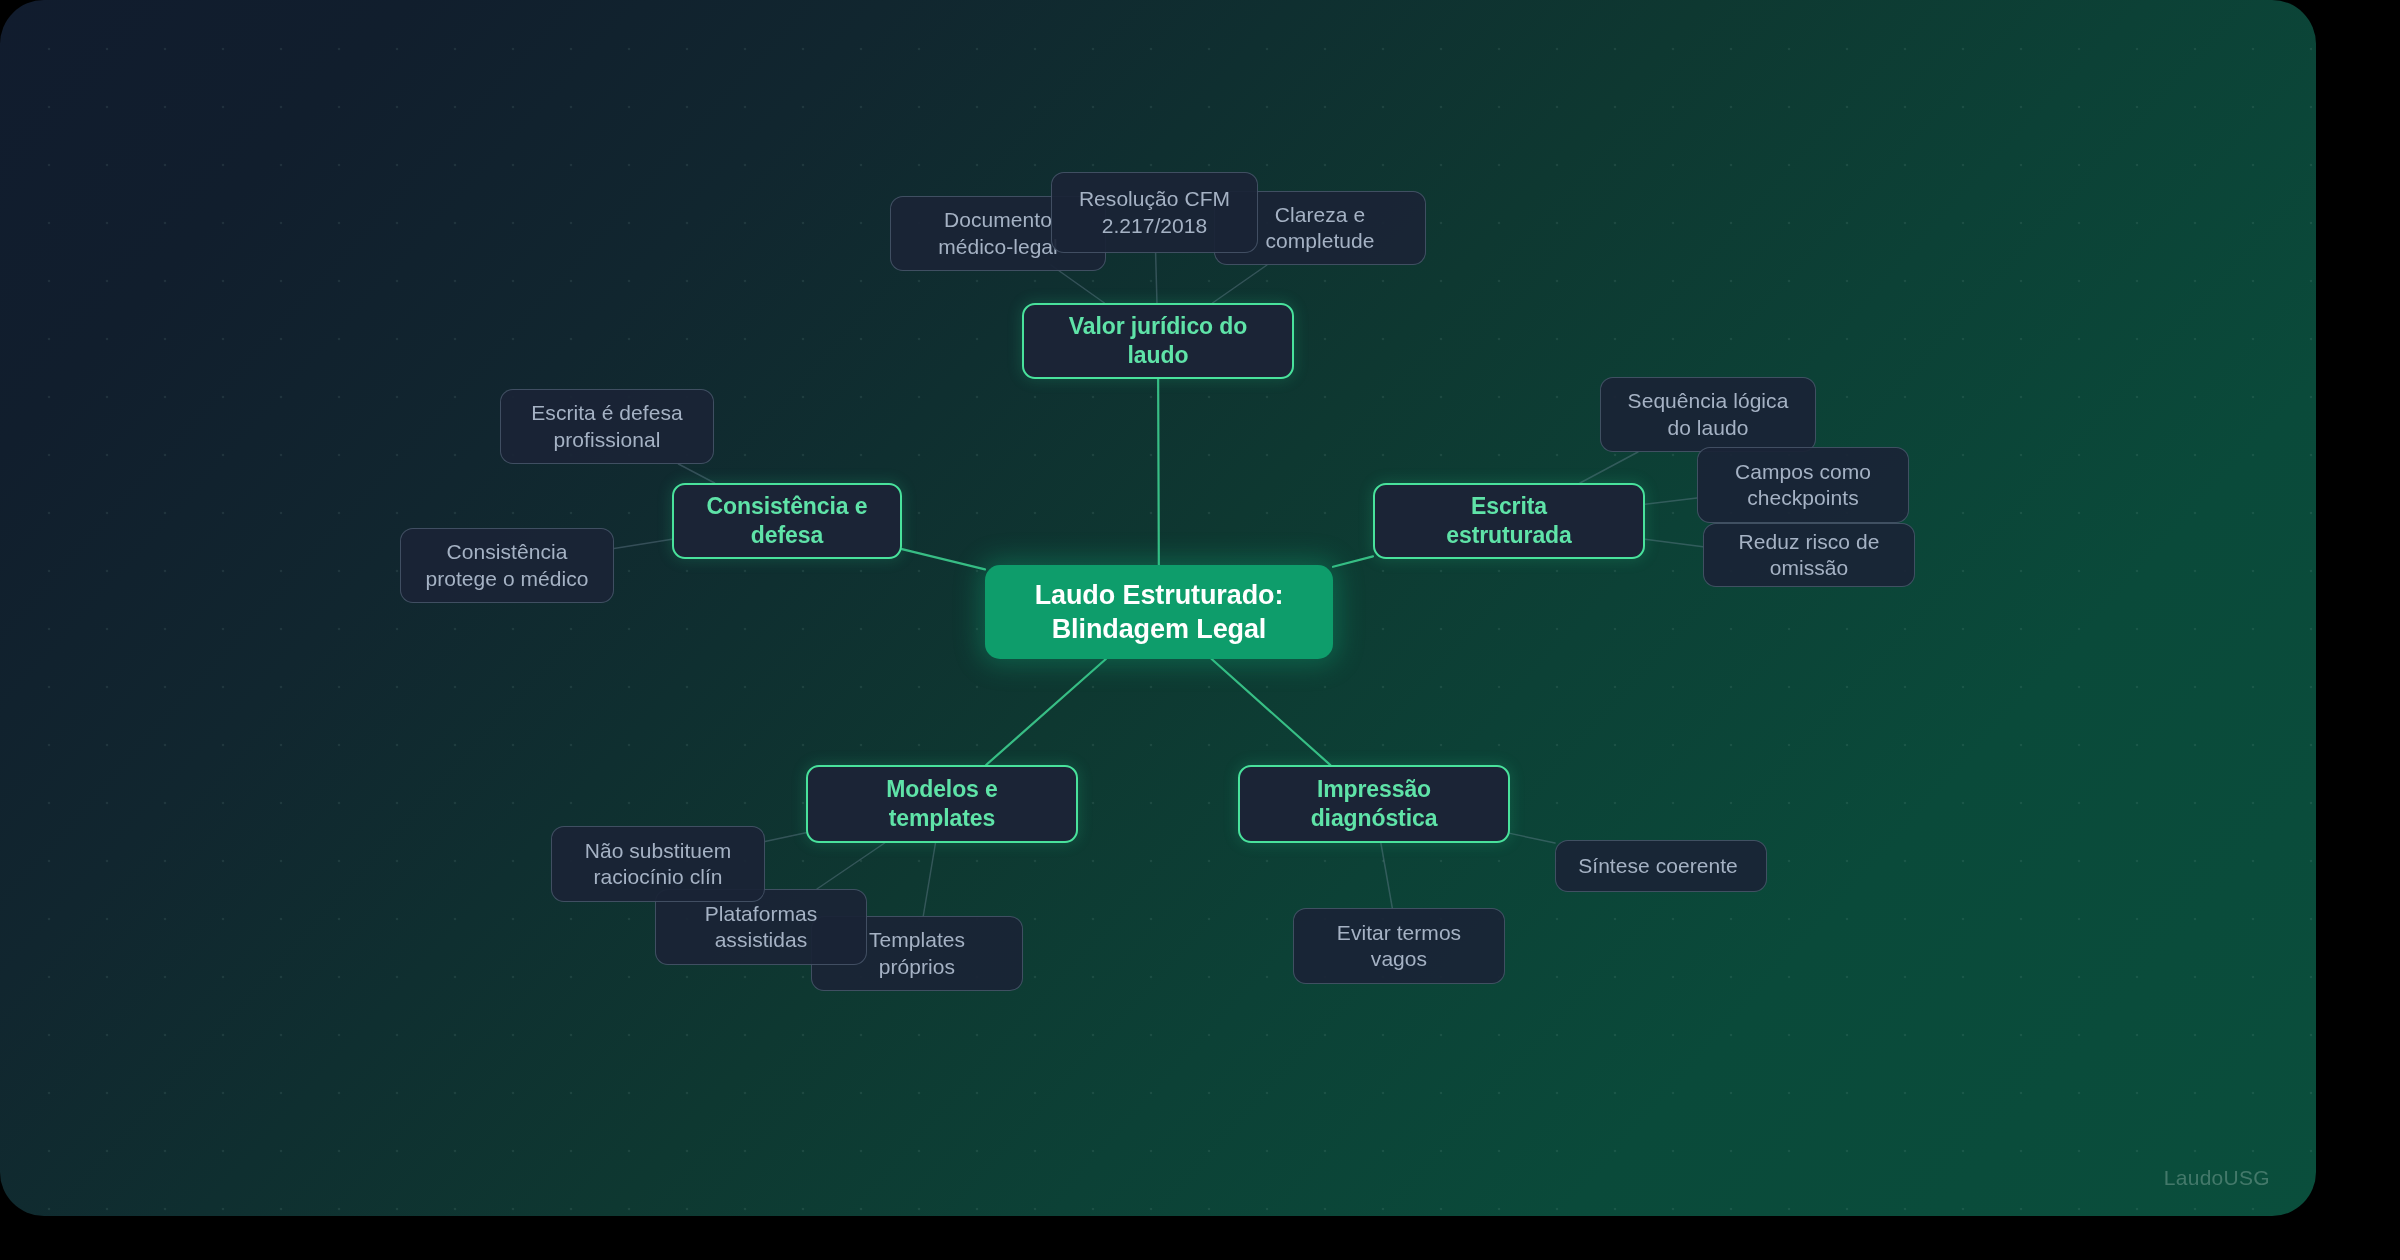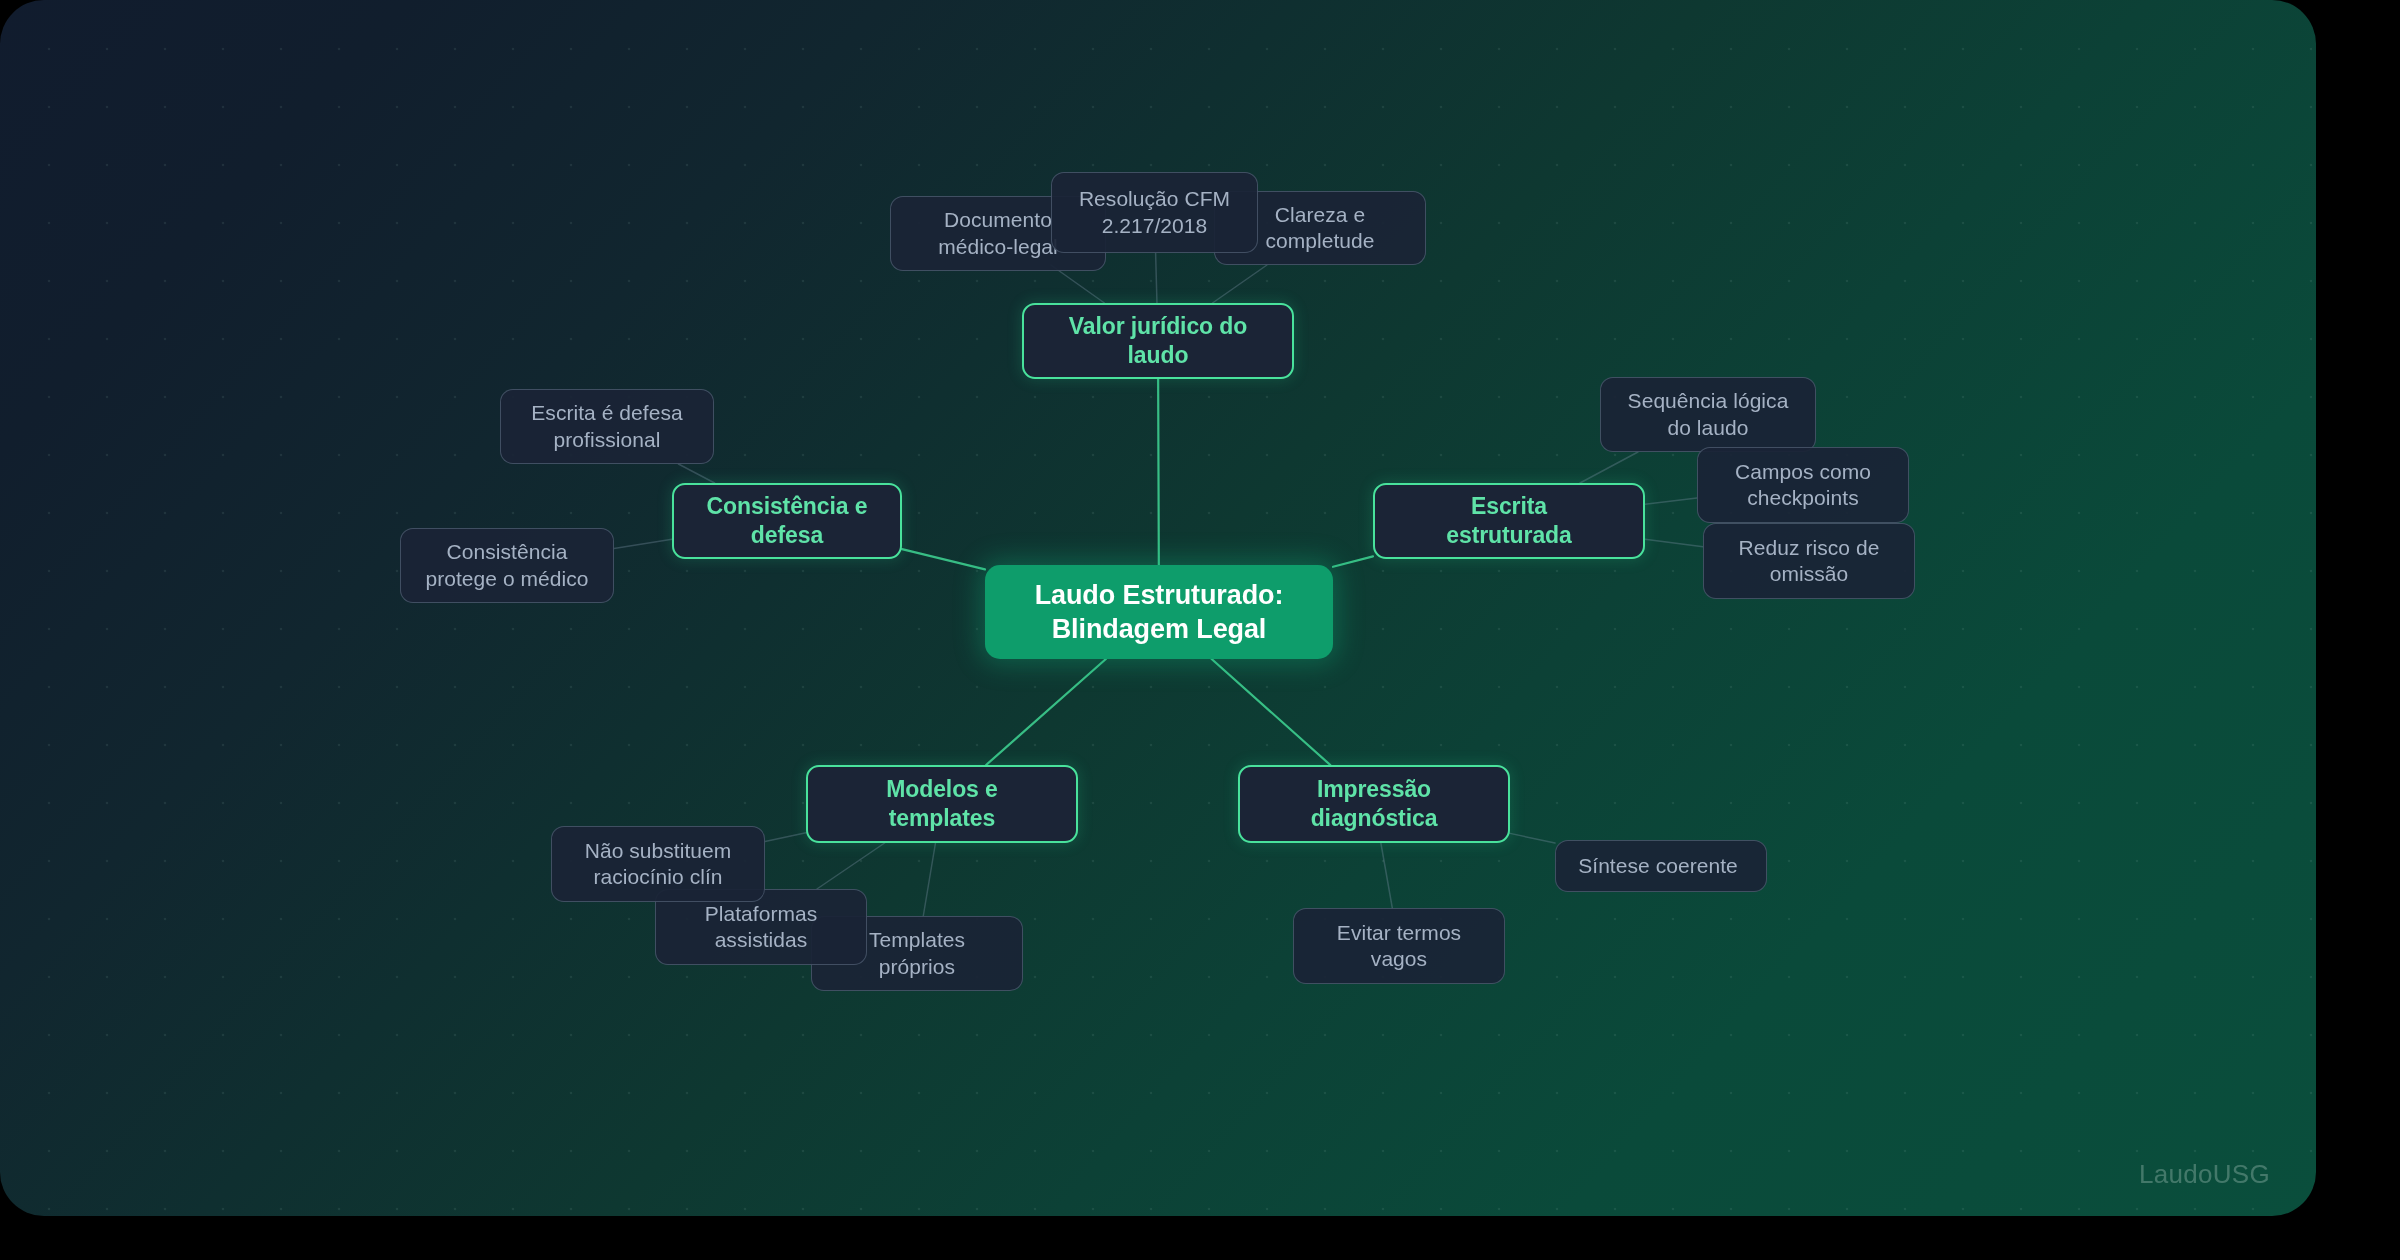--- a/index.html
+++ b/index.html
@@ -91,21 +91,21 @@
     font-size: 21px;
     font-weight: normal;
     letter-spacing: 0.05px;
     padding: 0 12px;
   }
 
   #watermark {
     position: absolute;
     right: 46px;
     bottom: 26px;
-    font-size: 26px;
+    font-size: 21px;
     color: rgba(180, 205, 196, 0.34);
     letter-spacing: 0.3px;
     margin-top: 24px;
   }
 </style>
 </head>
 <body>
 
 <div id="canvas">
   <div id="dotgrid"></div>
@@ -137,21 +137,21 @@
       <div class="node leaf" style="left: 1214px; top: 191px; width: 212px; height: 74px; z-index: 2;"><span>Clareza e
 completude</span></div>
       <div class="node leaf" style="left: 500px; top: 389px; width: 214px; height: 75px; z-index: 1;"><span>Escrita é defesa
 profissional</span></div>
       <div class="node leaf" style="left: 400px; top: 528px; width: 214px; height: 75px; z-index: 1;"><span>Consistência
 protege o médico</span></div>
       <div class="node leaf" style="left: 1600px; top: 377px; width: 216px; height: 75px; z-index: 1;"><span>Sequência lógica
 do laudo</span></div>
       <div class="node leaf" style="left: 1697px; top: 447px; width: 212px; height: 76px; z-index: 2;"><span>Campos como
 checkpoints</span></div>
-      <div class="node leaf" style="left: 1703px; top: 523px; width: 212px; height: 76px; z-index: 3;"><span>Reduz risco de
+      <div class="node leaf" style="left: 1703px; top: 523px; width: 212px; height: 64px; z-index: 3;"><span>Reduz risco de
 omissão</span></div>
       <div class="node leaf" style="left: 551px; top: 826px; width: 214px; height: 76px; z-index: 3; justify-content: center;"><span>Não substituem
 raciocínio clín</span></div>
       <div class="node leaf" style="left: 655px; top: 889px; width: 212px; height: 76px; z-index: 2;"><span>Plataformas
 assistidas</span></div>
       <div class="node leaf" style="left: 811px; top: 916px; width: 212px; height: 75px; z-index: 1;"><span>Templates
 próprios</span></div>
       <div class="node leaf" style="left: 1555px; top: 840px; width: 212px; height: 52px; z-index: 1; padding-left: 6px;"><span>Síntese coerente</span></div>
       <div class="node leaf" style="left: 1293px; top: 908px; width: 212px; height: 76px; z-index: 1;"><span>Evitar termos
 vagos</span></div>

